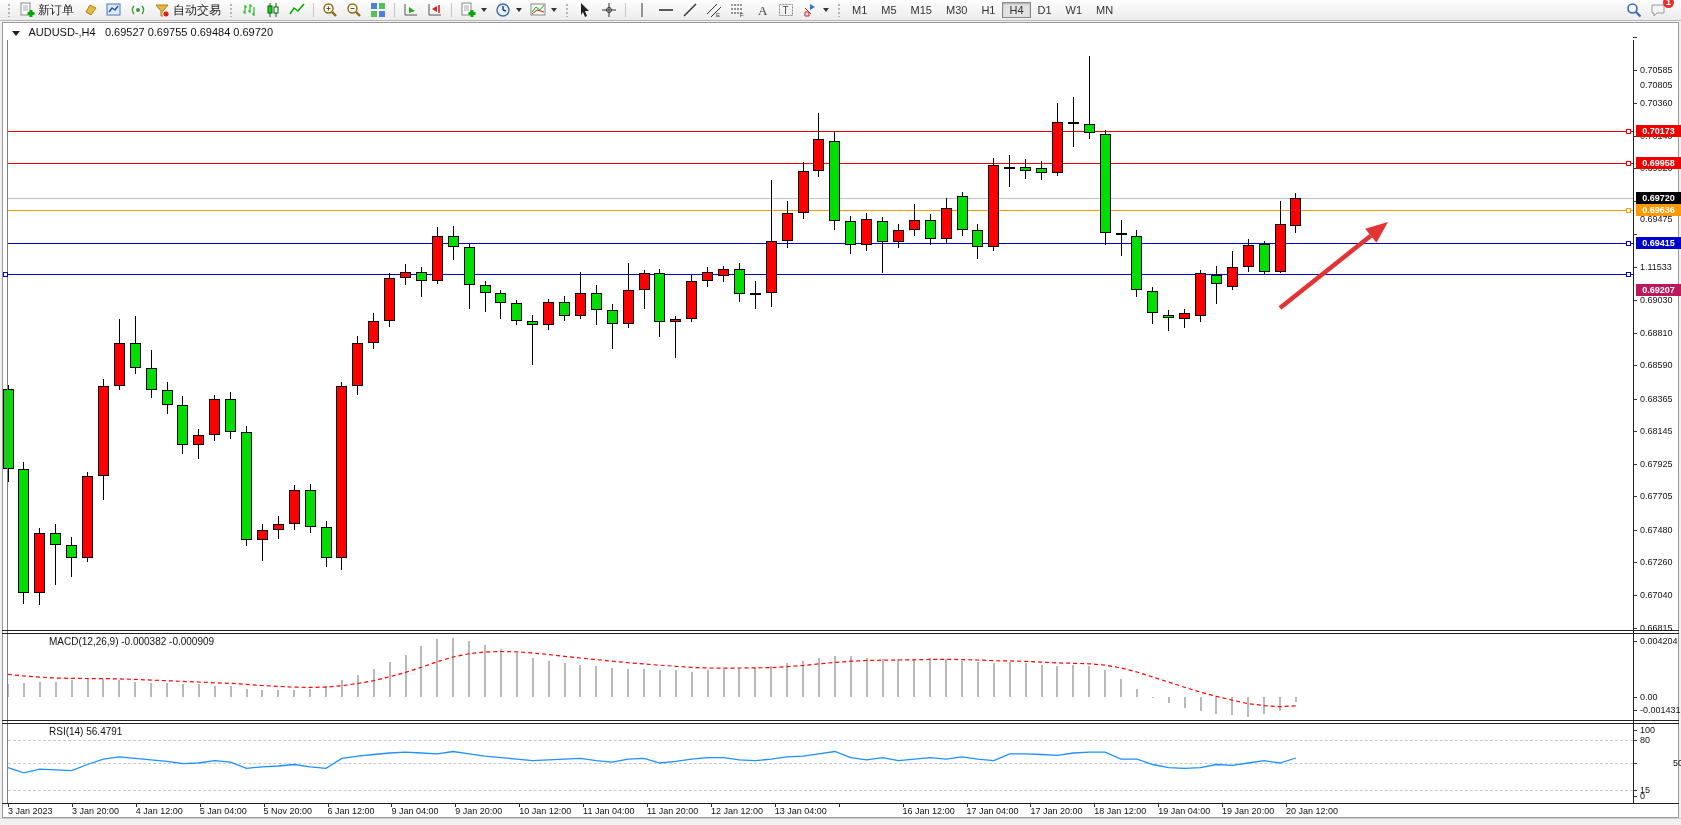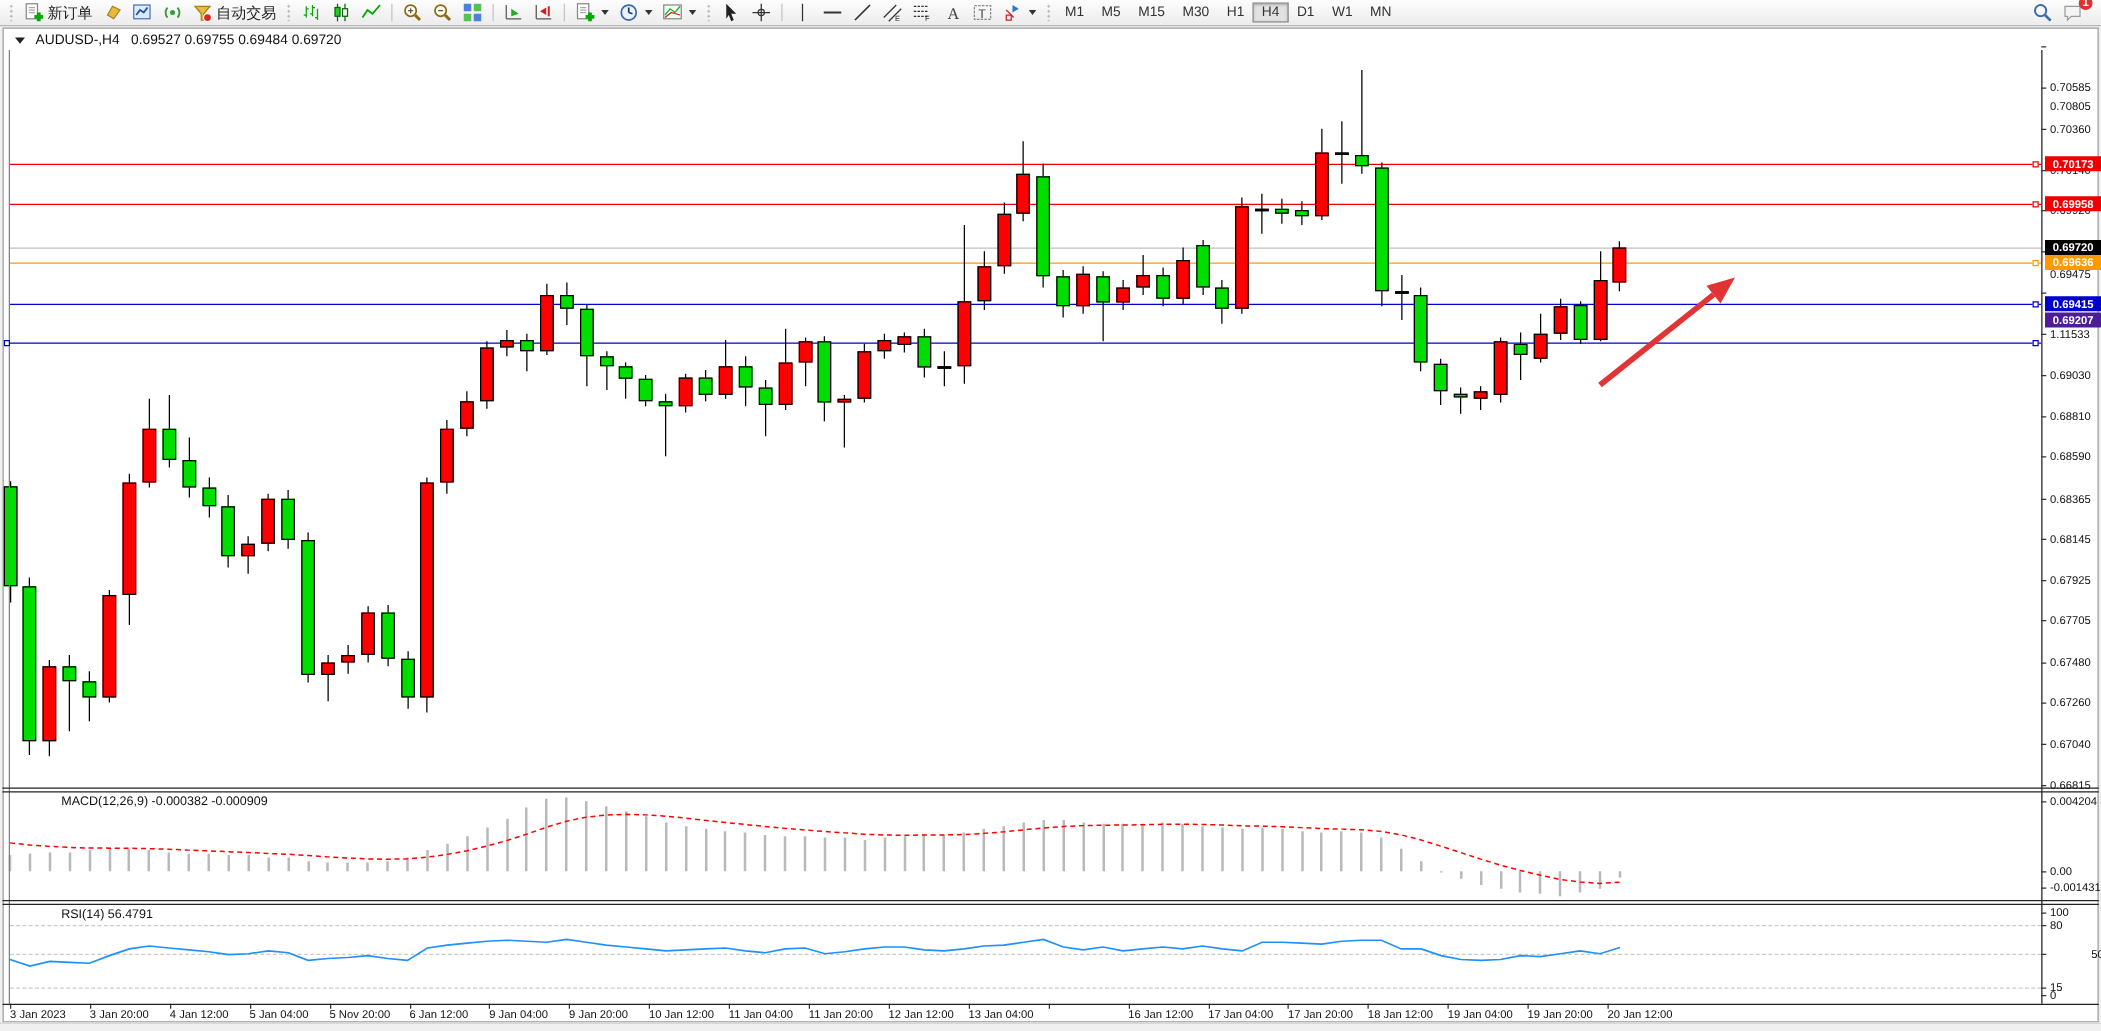--- a/index.html
+++ b/index.html
@@ -562,21 +562,21 @@
       <div class="candle-wick" style="left: 1263.6px; top: 240.761px; height: 34.0837px;"></div>
       <div class="candle-body" style="left: 1258.6px; top: 243.725px; height: 28.1561px; background: rgb(0, 222, 0);"></div>
       <div class="candle-wick" style="left: 1279.5px; top: 200.75px; height: 72.6131px;"></div>
       <div class="candle-body" style="left: 1274.5px; top: 224.46px; height: 47.4208px; background: rgb(255, 0, 0);"></div>
       <div class="candle-wick" style="left: 1295.4px; top: 192.599px; height: 40.1595px;"></div>
       <div class="candle-body" style="left: 1290.4px; top: 197.786px; height: 28.6007px; background: rgb(255, 0, 0);"></div>
       <div class="pbox" style="top: 124.656px; background: rgb(238, 0, 0);">0.70173</div>
       <div class="pbox" style="top: 156.517px; background: rgb(238, 0, 0);">0.69958</div>
       <div class="pbox" style="top: 204.234px; background: rgb(255, 153, 0);">0.69636</div>
       <div class="pbox" style="top: 236.984px; background: rgb(0, 0, 204);">0.69415</div>
-      <div class="pbox" style="top: 250px; background: #4c1d95;">0.69207</div>
+      <div class="pbox" style="top: 284px; background: #be185d;">0.69207</div>
       <div class="pbox" style="top: 191.786px; background: rgb(0, 0, 0);">0.69720</div>
       <div class="macd-bar" style="left: 7px; top: 684.369px; height: 12.6306px;"></div>
       <div class="macd-bar" style="left: 22.9px; top: 682.966px; height: 14.034px;"></div>
       <div class="macd-bar" style="left: 38.8px; top: 681.563px; height: 15.4374px;"></div>
       <div class="macd-bar" style="left: 54.7px; top: 681.563px; height: 15.4374px;"></div>
       <div class="macd-bar" style="left: 70.6px; top: 680.159px; height: 16.8408px;"></div>
       <div class="macd-bar" style="left: 86.5px; top: 678.756px; height: 18.2442px;"></div>
       <div class="macd-bar" style="left: 102.4px; top: 678.756px; height: 18.2442px;"></div>
       <div class="macd-bar" style="left: 118.3px; top: 680.159px; height: 16.8408px;"></div>
       <div class="macd-bar" style="left: 134.2px; top: 681.563px; height: 15.4374px;"></div>

